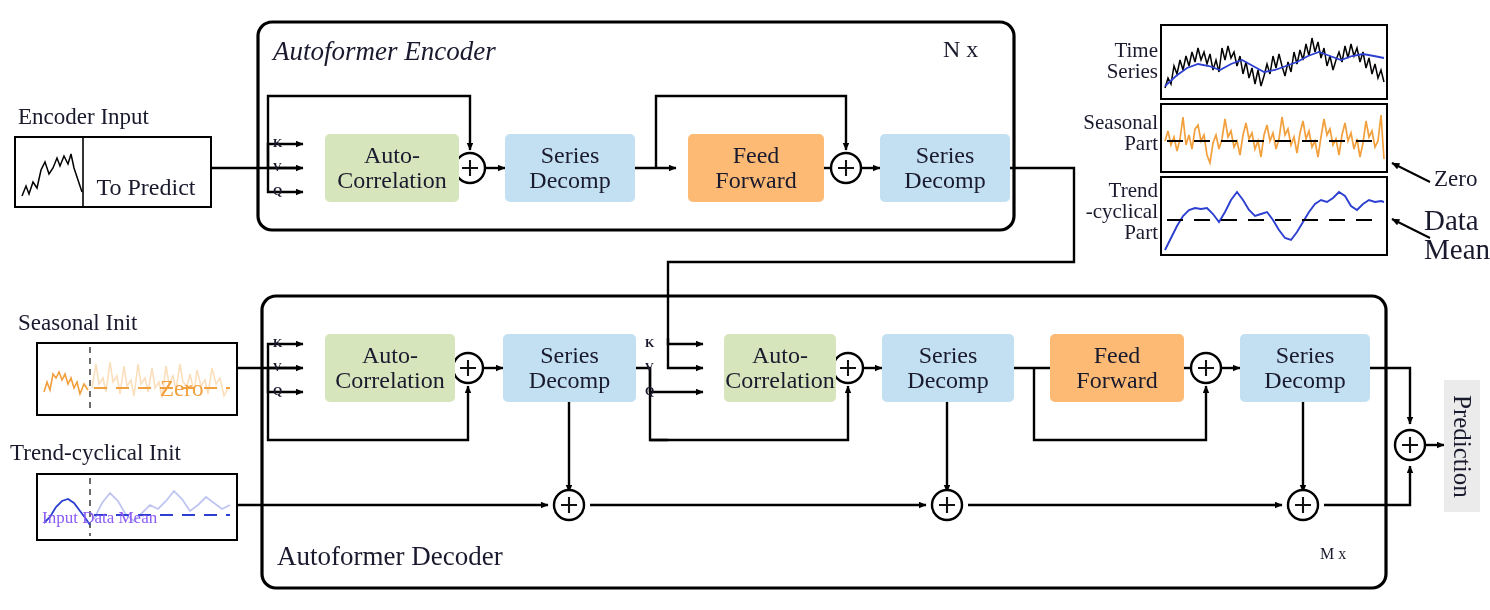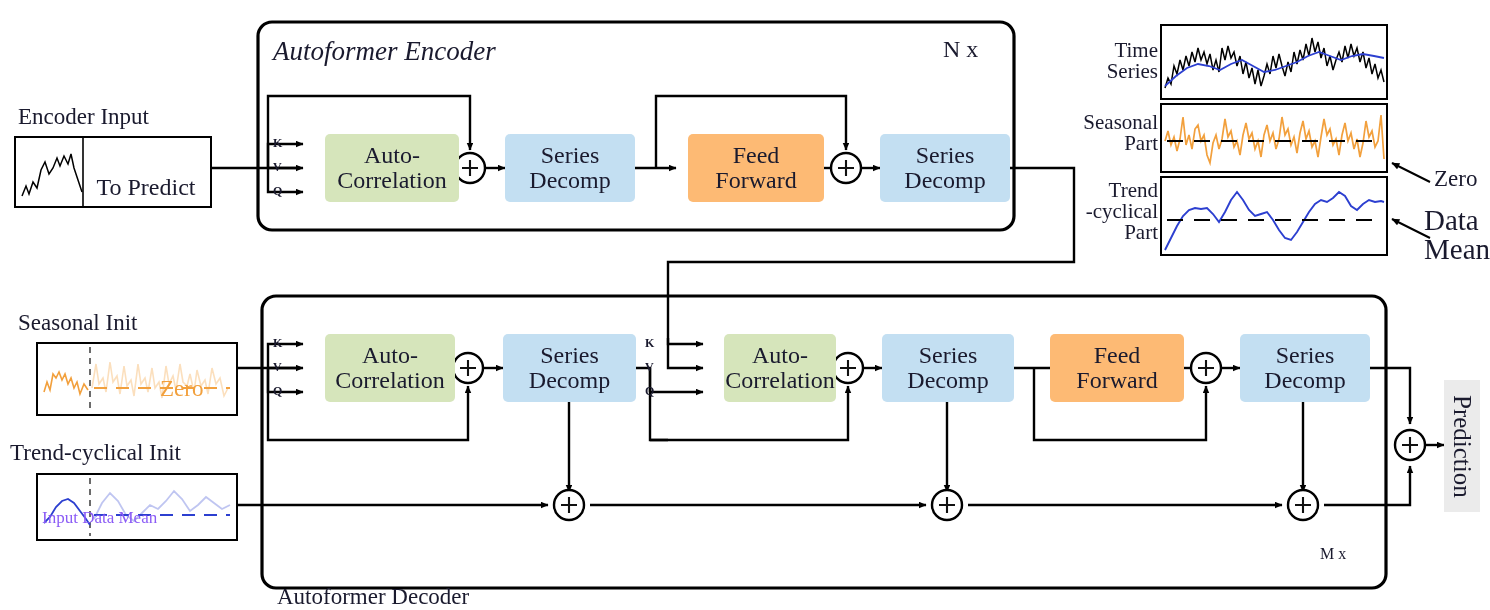--- a/index.html
+++ b/index.html
@@ -170,21 +170,21 @@
     <span>Forward</span>
   </span>
 </div>
 <div class="blk blue" style="left:880px;top:134px;width:130px;height:68px;font-size:24px;">
   <span>
     <span>Series</span>
     <span>Decomp</span>
   </span>
 </div>
 
-<div class="lbl" style="left:277px;top:541px;font-size:23px;margin-top:43px;">Autoformer Decoder</div>
+<div class="lbl" style="left:277px;top:541px;font-size:27px;">Autoformer Decoder</div>
 <div class="lbl" style="left:1320px;top:545px;font-size:16px;">M x</div>
 
 <div class="caption" style="left:18px;top:310px;width:222px;font-size:23px;">Seasonal Init</div>
 <div class="panel" style="left:36px;top:342px;width:202px;height:74px;">
   <svg width="198" height="70" viewBox="0 0 198 70">
     <line x1="52" y1="3" x2="52" y2="67" stroke="#6b6b6b" stroke-width="2" stroke-dasharray="6,5"></line>
     <polyline fill="none" stroke="#f2a03d" stroke-width="1.6" points="6,48 9,38 12,46 15,30 18,34 21,28 24,36 27,30 30,40 33,34 36,44 39,38 42,50 46,40 50,46"></polyline>
     <g opacity="0.34" stroke="#f2a03d" stroke-width="1.6" fill="none">
       <polyline points="54,44 58,20 61,40 65,34 68,48 72,18 75,38 79,32 82,50 86,22 89,42 93,36 96,52 100,20 103,40 107,34 110,48 114,24 117,44 121,38 124,54 128,22 131,40 135,32 138,46 142,20 145,38 149,42 152,30 156,48 159,26 163,42 167,36 170,50 174,24 178,40 182,34 186,52 190,44"></polyline>
     </g>

